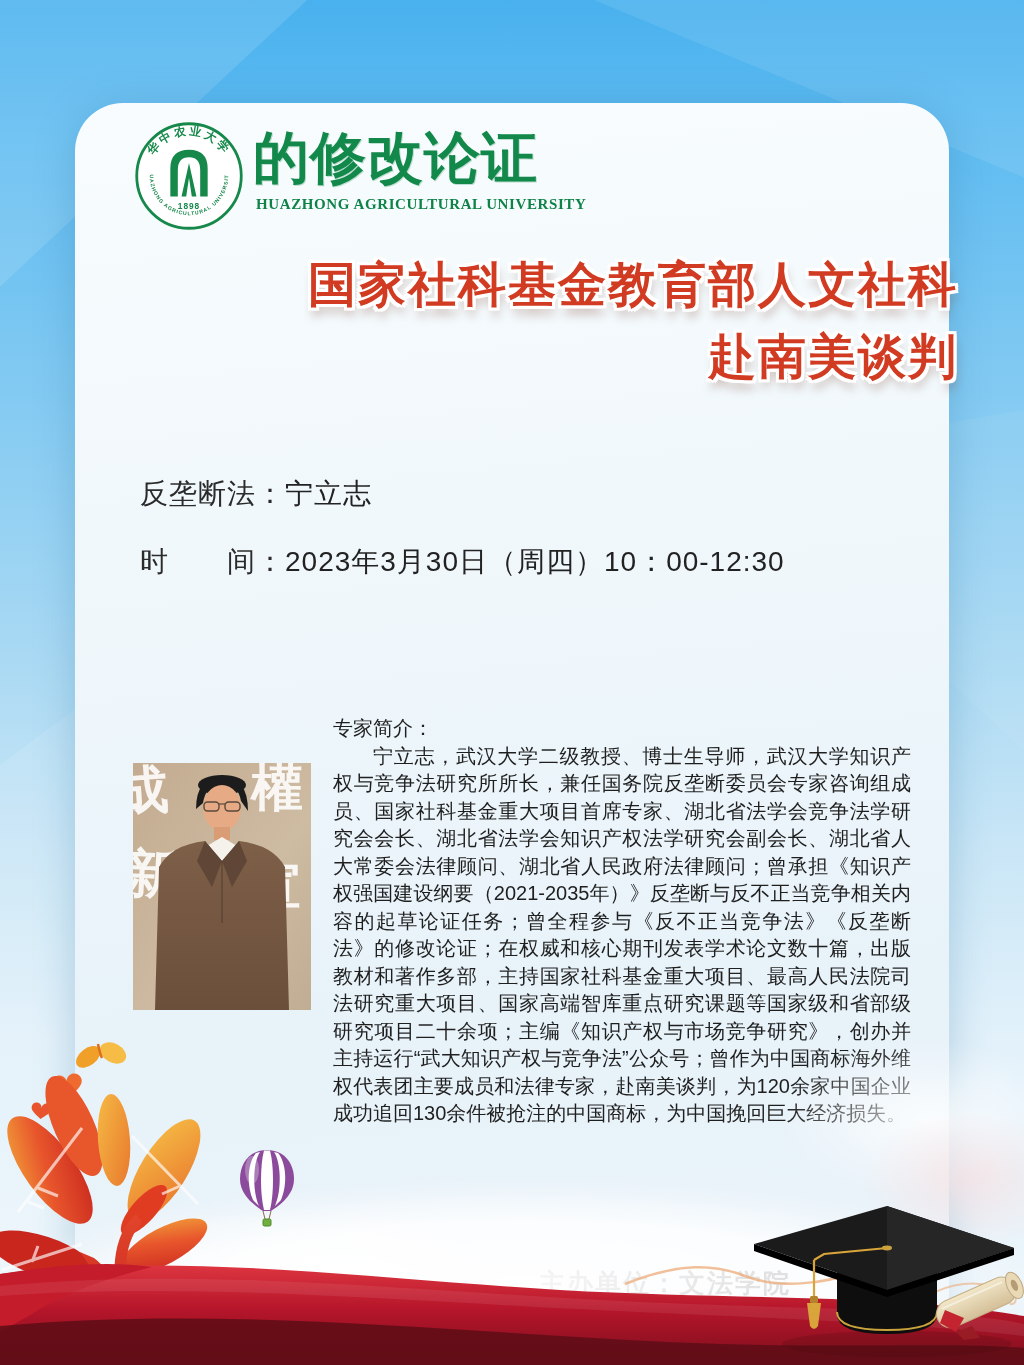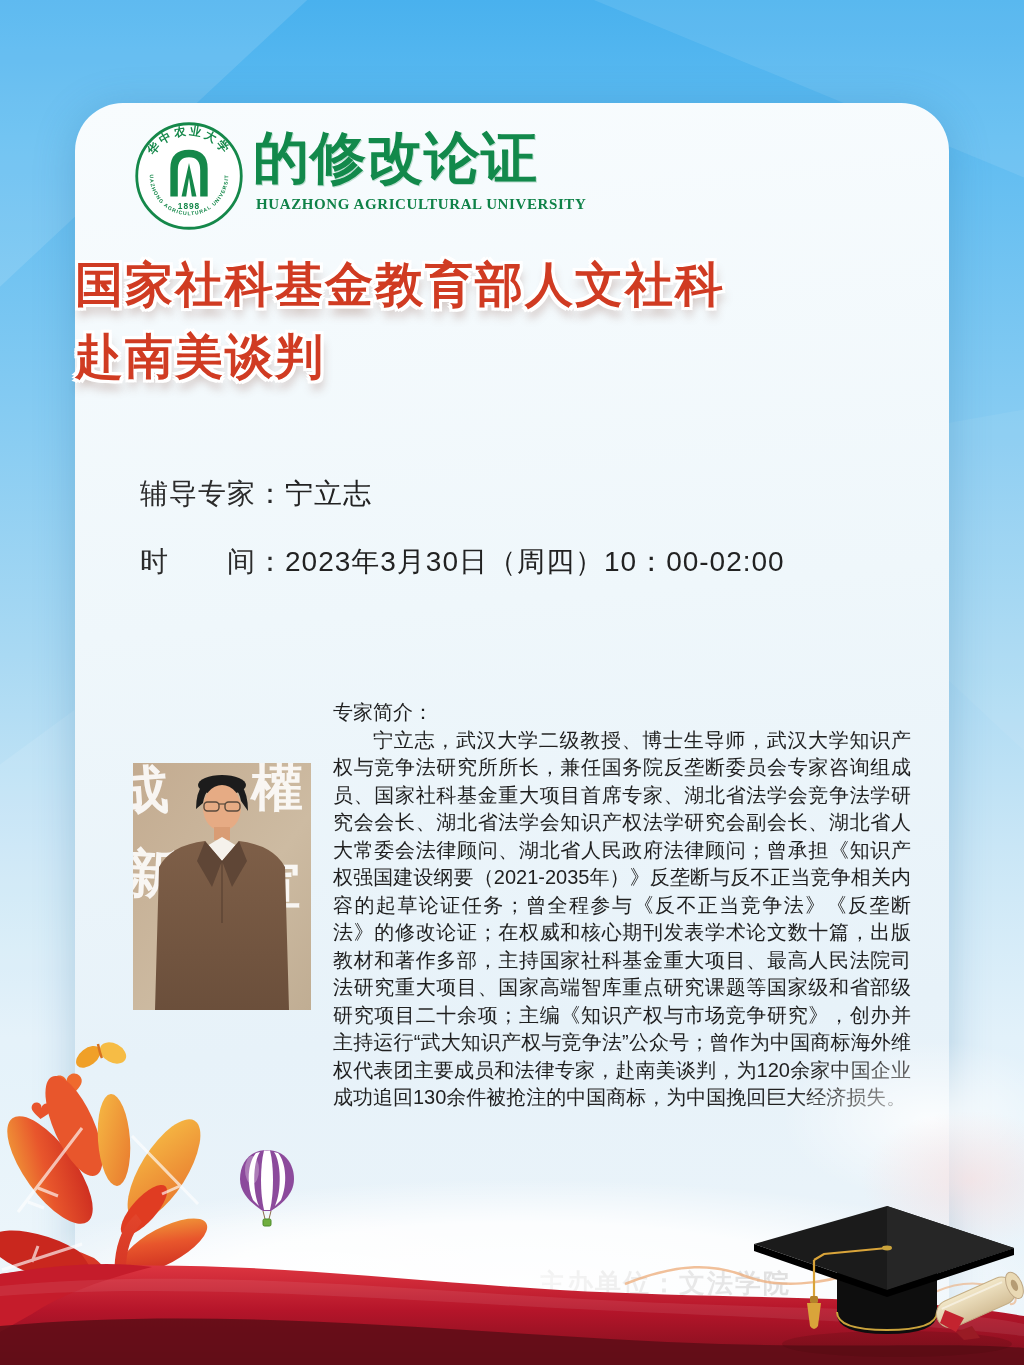--- a/index.html
+++ b/index.html
@@ -29,35 +29,36 @@
     text-shadow:1px 1px 0 rgba(18,137,75,.25);
     white-space:nowrap;
   }
   .uni-en{
     position:absolute;left:181px;top:93px;width:340px;
     font-size:15px;font-weight:700;color:#0f8248;letter-spacing:.6px;
     font-family:"Liberation Serif","DejaVu Serif",serif;white-space:nowrap;
   }
 
   .title{
-    position:absolute;left:0;top:146px;width:874px;text-align:left;
+    position:absolute;left:0;top:146px;width:874px;text-align:right;
     color:#d03b22;font-weight:900;font-size:48px;letter-spacing:2px;line-height:72px;
     text-shadow:
       -3px -3px 0 #fff,3px -3px 0 #fff,-3px 3px 0 #fff,3px 3px 0 #fff,
       0 -3px 0 #fff,0 3px 0 #fff,-3px 0 0 #fff,3px 0 0 #fff,
       2px 9px 10px rgba(120,60,40,.35);
+    padding-left: 9px;
   }
   .title .l2{display:block;}
 
   .details{position:absolute;left:65px;top:372px;width:760px;}
   .detail-row{font-size:28px;color:#2b2b2b;margin-bottom:30px;letter-spacing:1px;}
   .detail-row .val{color:#222;text-align:right;}
 
   .bio{
-    position:absolute;left:258px;top:596px;width:578px;
+    position:absolute;left:258px;top:612px;width:578px;
     font-size:20px;color:#1f1f1f;line-height:27.5px;text-align:justify;
   }
   .bio .bio-head{display:block;}
   .bio .bio-par{display:block;text-indent:2em;}
 
   .photo{position:absolute;left:58px;top:660px;width:178px;height:247px;overflow:hidden;}
 
   .organizer{
     position:absolute;right:158px;top:1163px;
     font-size:26px;font-weight:600;color:#1a1a1a;letter-spacing:2px;white-space:nowrap;
@@ -112,24 +113,24 @@
   <div class="uni-cn">的修改论证</div>
   <div class="uni-en">HUAZHONG AGRICULTURAL UNIVERSITY</div>
 
   <div class="title">
     <span class="l1">国家社科基金教育部人文社科</span>
     <span class="l2">赴南美谈判</span>
   </div>
 
   <div class="details">
     <div class="detail-row">
-      <span class="lab">辅导专家：</span><span class="val">宁立志</span>
+      <span class="lab">反垄断法：</span><span class="val">宁立志</span>
     </div>
     <div class="detail-row">
-      <span class="lab">时　　间：</span><span class="val">2023年3月30日（周四）10：00-02:00</span>
+      <span class="lab">时　　间：</span><span class="val">2023年3月30日（周四）10：00-12:30</span>
     </div>
   </div>
 
   <svg class="photo" viewBox="0 0 178 247">
     <defs>
       <linearGradient id="wallG" x1="0" y1="0" x2="1" y2="1">
         <stop offset="0" stop-color="#c3ab90"></stop>
           <stop offset=".6" stop-color="#cdbba2"></stop>
           <stop offset="1" stop-color="#c0ad93"></stop>
       </linearGradient>

